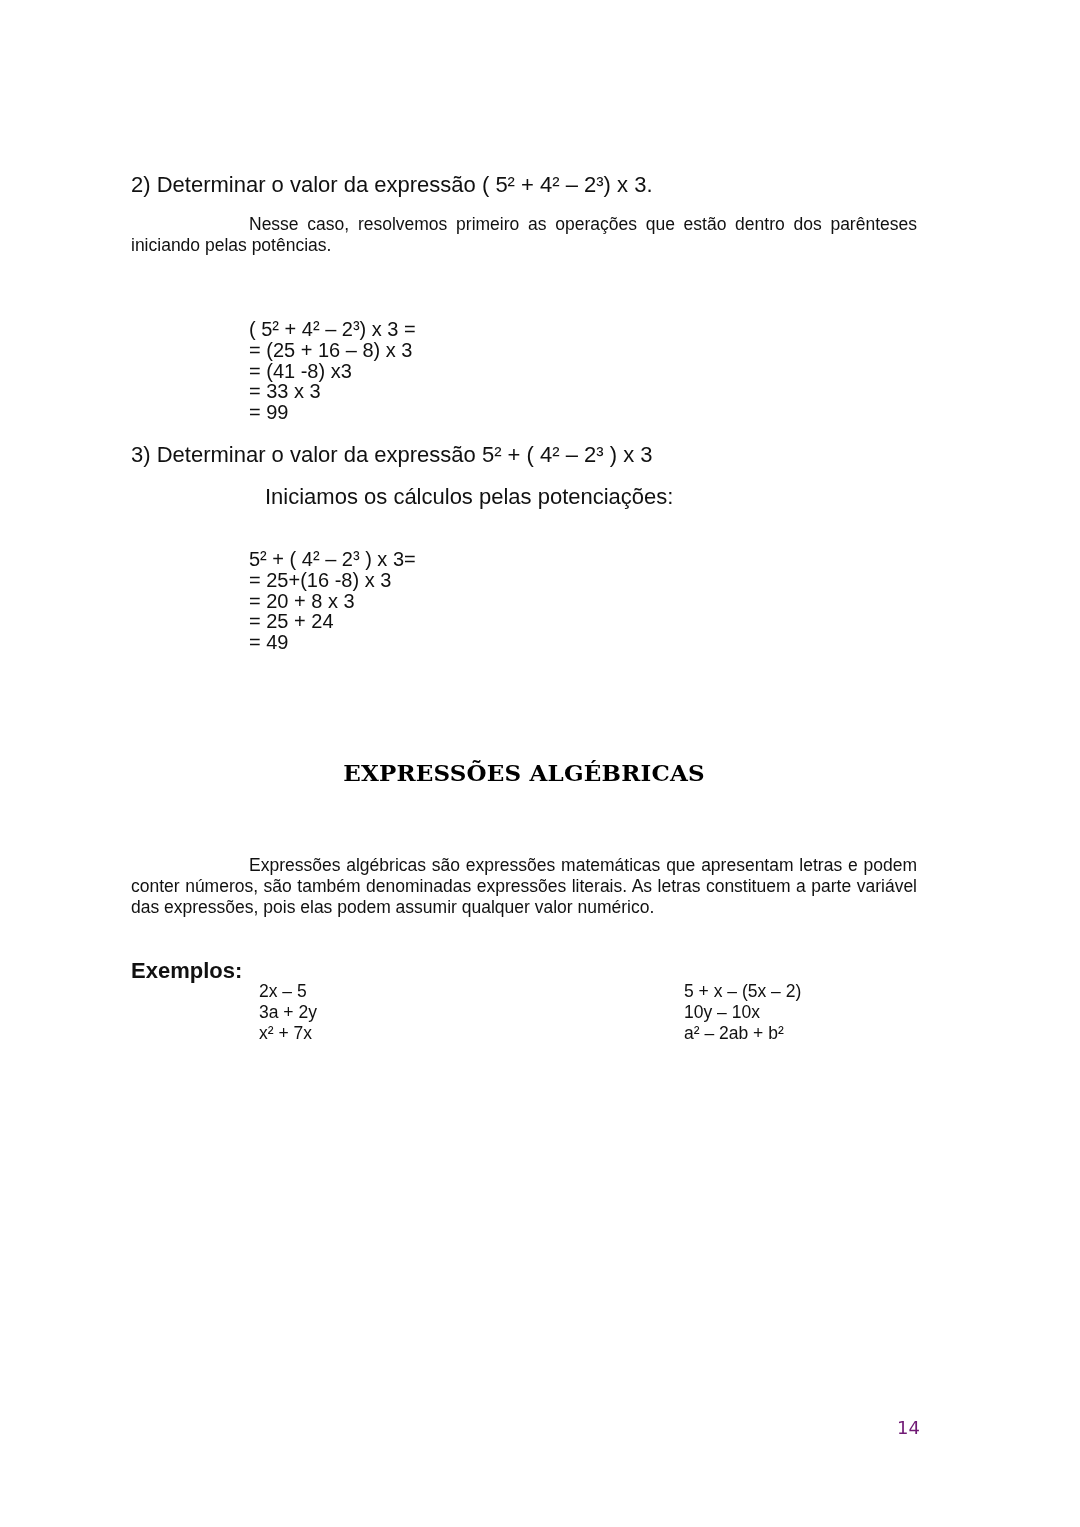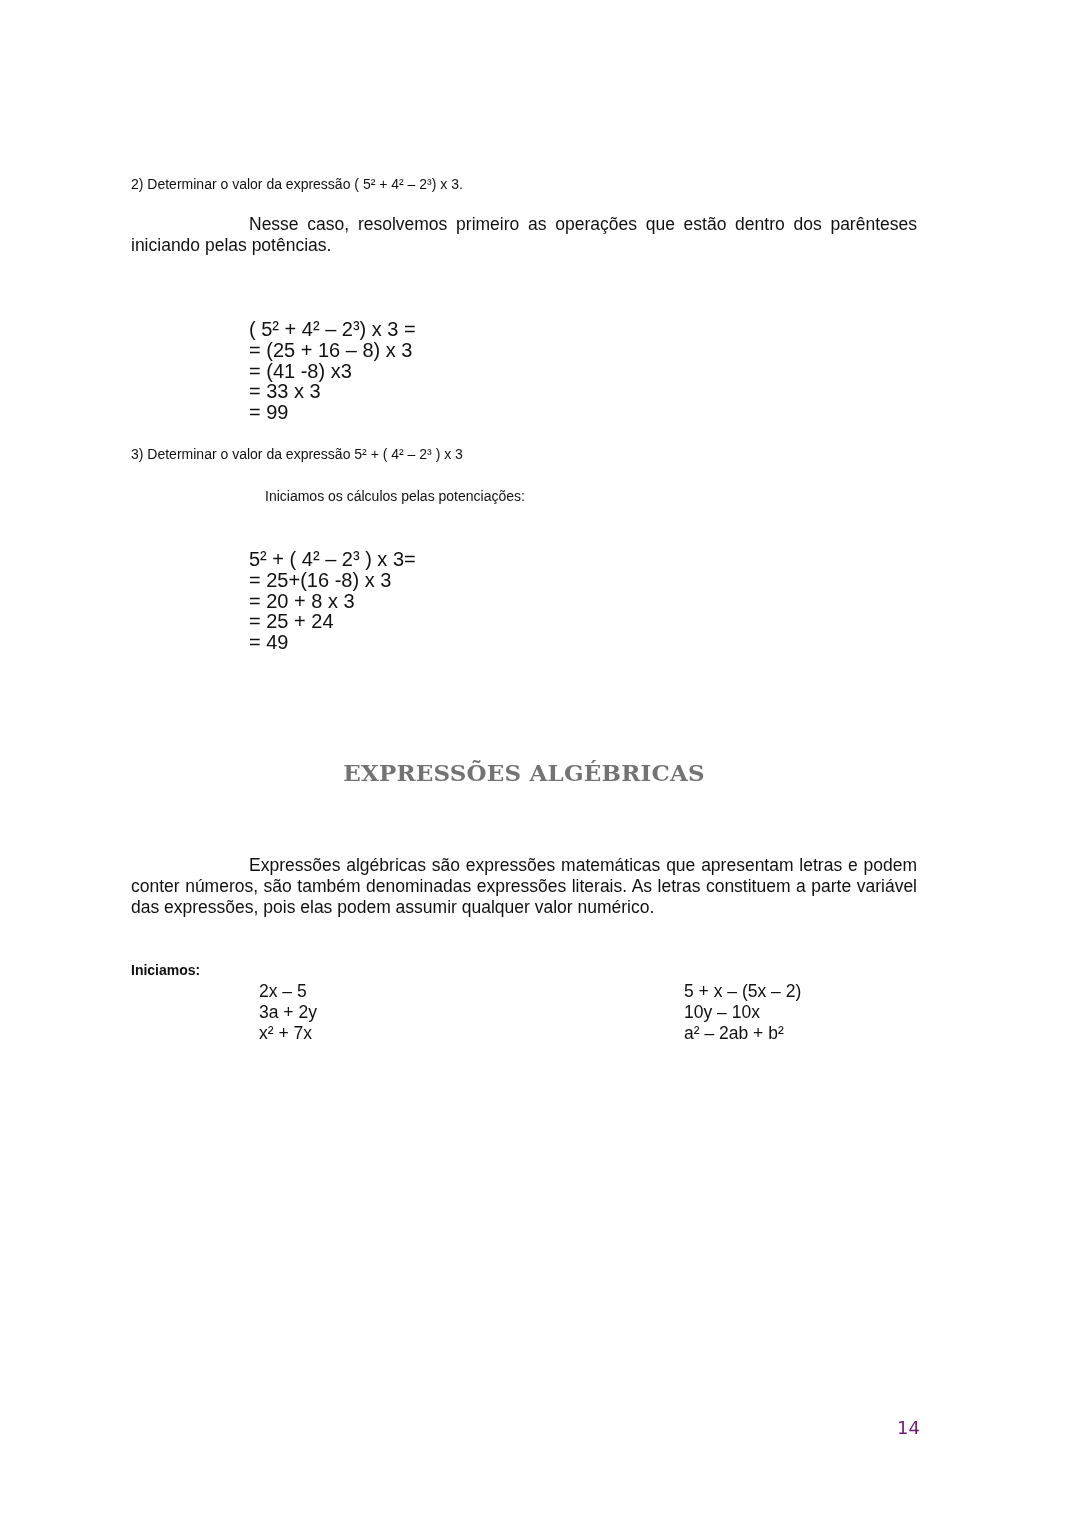--- a/index.html
+++ b/index.html
@@ -1,26 +1,26 @@
 <!DOCTYPE html>
 <html><head>
   <meta charset="utf-8">
   <style>
     html, body { margin: 0; padding: 0; background: #ffffff; }
     body { width: 1080px; height: 1527px; position: relative; overflow: hidden;
            font-family: "Liberation Sans", sans-serif; color: #111111; }
     .abs { position: absolute; white-space: nowrap; }
-    .txt { font-size: 14px; line-height: 21px; }
+    .txt { font-size: 22px; line-height: 21px; }
     .para { position: absolute; left: 131px; width: 786px; font-size: 17.5px; line-height: 21px;
             text-align: justify; text-indent: 118px; }
     .steps { position: absolute; left: 249px; font-size: 20px; line-height: 20.8px; }
     .steps div { white-space: nowrap; }
     .heading { position: absolute; left: 0; width: 1048px; text-align: center; top: 759px;
                font-family: "DejaVu Serif", "Liberation Serif", serif; font-weight: bold;
-               font-size: 23px; color: #737373; letter-spacing: 0.2px; }
+               font-size: 23px; color: #000000; letter-spacing: 0.2px; }
     .bold { font-weight: bold; }
     .ex-col { position: absolute; font-size: 17.5px; line-height: 20.8px; margin-left: 10px; }
     .ex-col div { white-space: nowrap; }
     .pagenum { position: absolute; left: 897px; top: 1417px; font-size: 18px;
                font-family: "DejaVu Sans", sans-serif; color: #701a75; }
   </style>
 </head>
 <body>
 
 <div>
@@ -46,21 +46,21 @@
     <div>= 25+(16 -8) x 3</div>
     <div>= 20 + 8 x 3</div>
     <div>= 25 + 24</div>
     <div>= 49</div>
   </div>
 
   <div class="heading">EXPRESSÕES ALGÉBRICAS</div>
 
   <div class="para" style="top:855px;">Expressões algébricas são expressões matemáticas que apresentam letras e podem conter números, são também denominadas expressões literais. As letras constituem a parte variável das expressões, pois elas podem assumir qualquer valor numérico.</div>
 
-  <div class="abs txt bold" style="left:131px; top:960px;">Iniciamos:</div>
+  <div class="abs txt bold" style="left:131px; top:960px;">Exemplos:</div>
 
   <div class="ex-col" style="left:249px; top:981px;">
     <div>2x – 5</div>
     <div>3a + 2y</div>
     <div>x² + 7x</div>
   </div>
 
   <div class="ex-col" style="left:674px; top:981px;">
     <div>5 + x – (5x – 2)</div>
     <div>10y – 10x</div>

